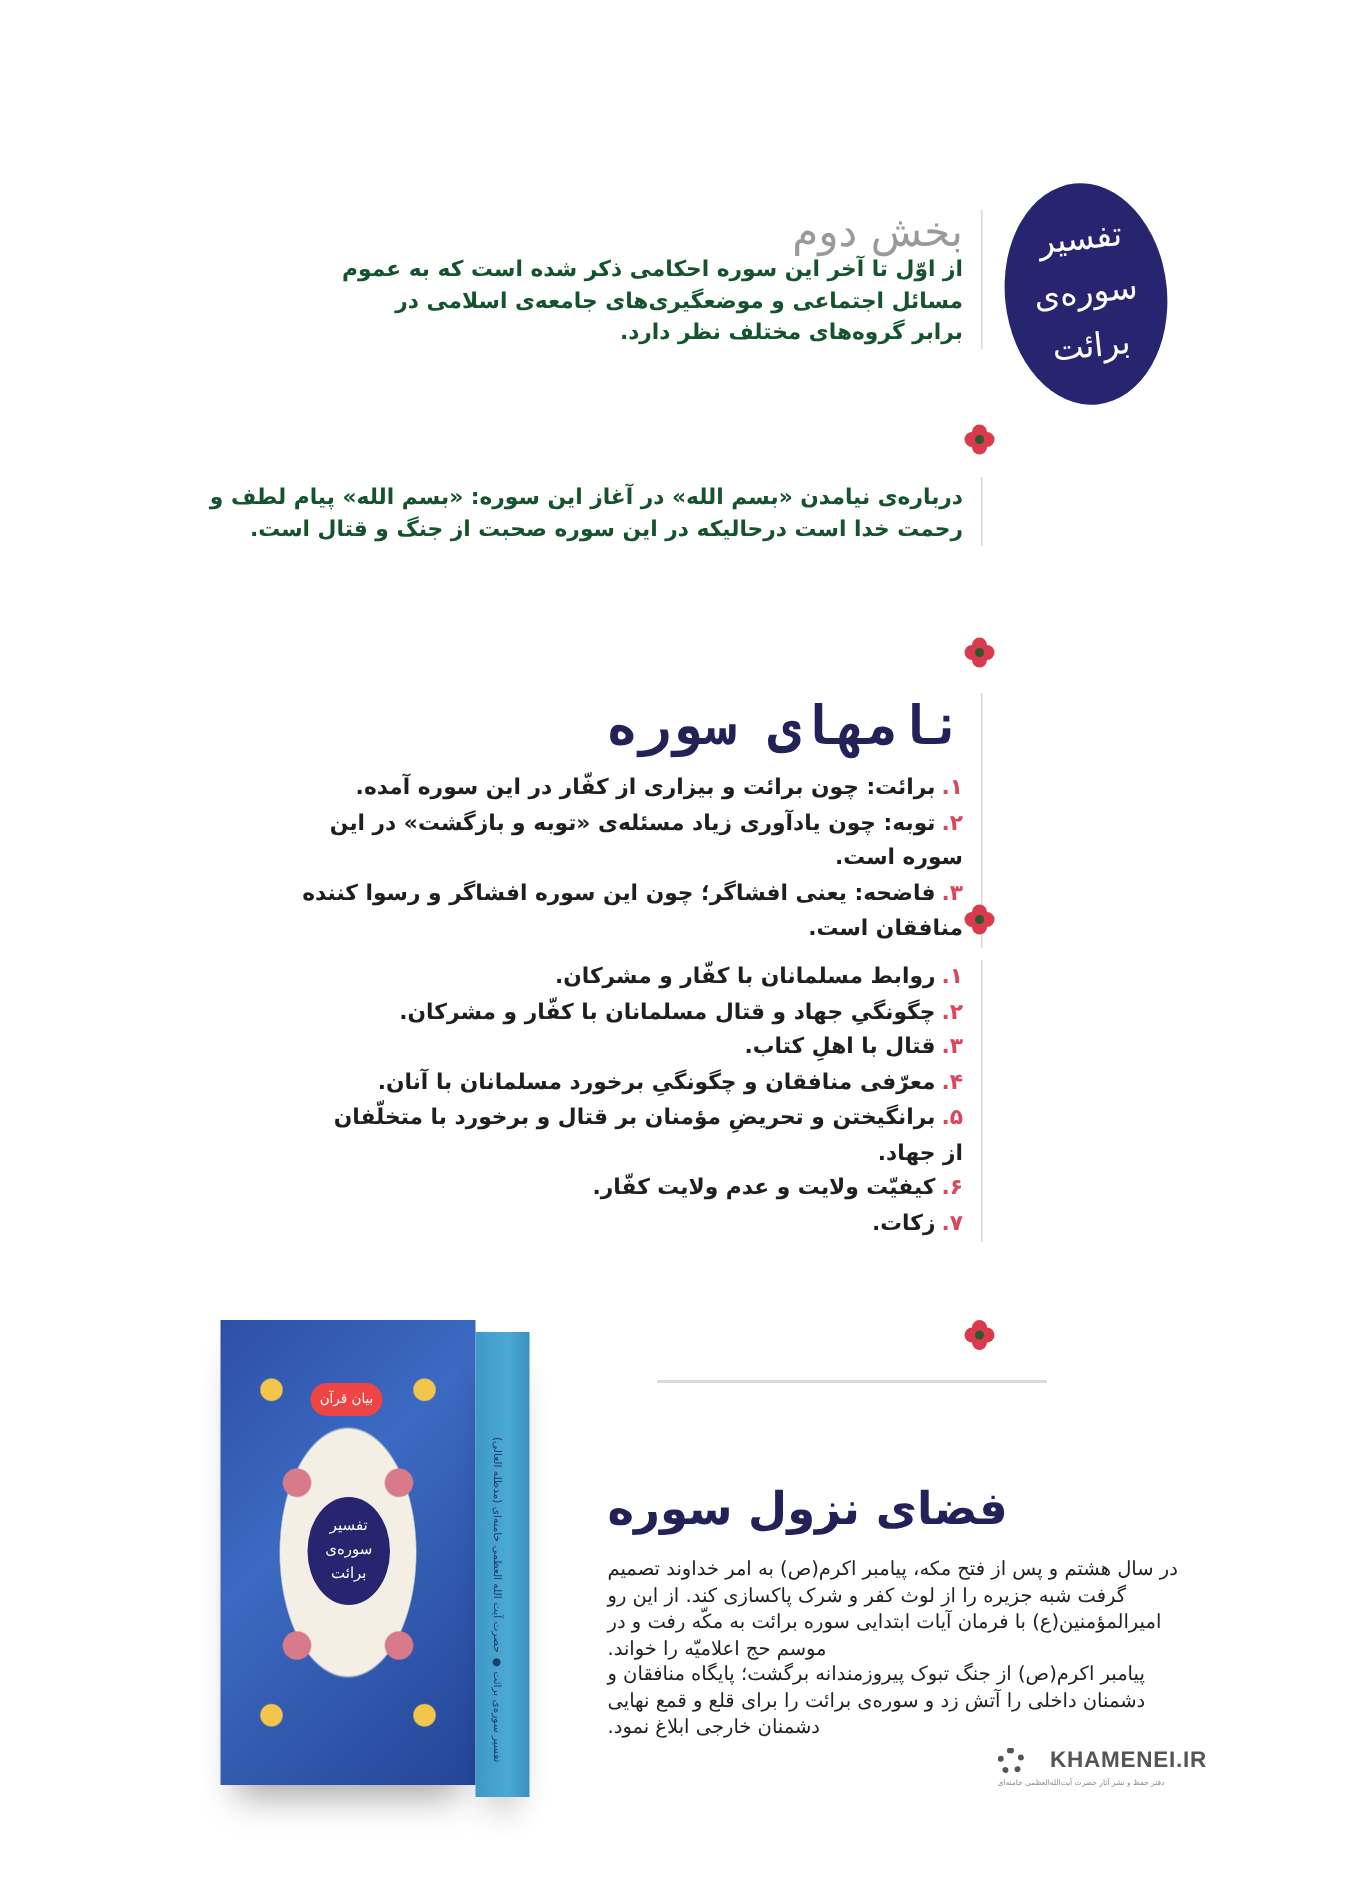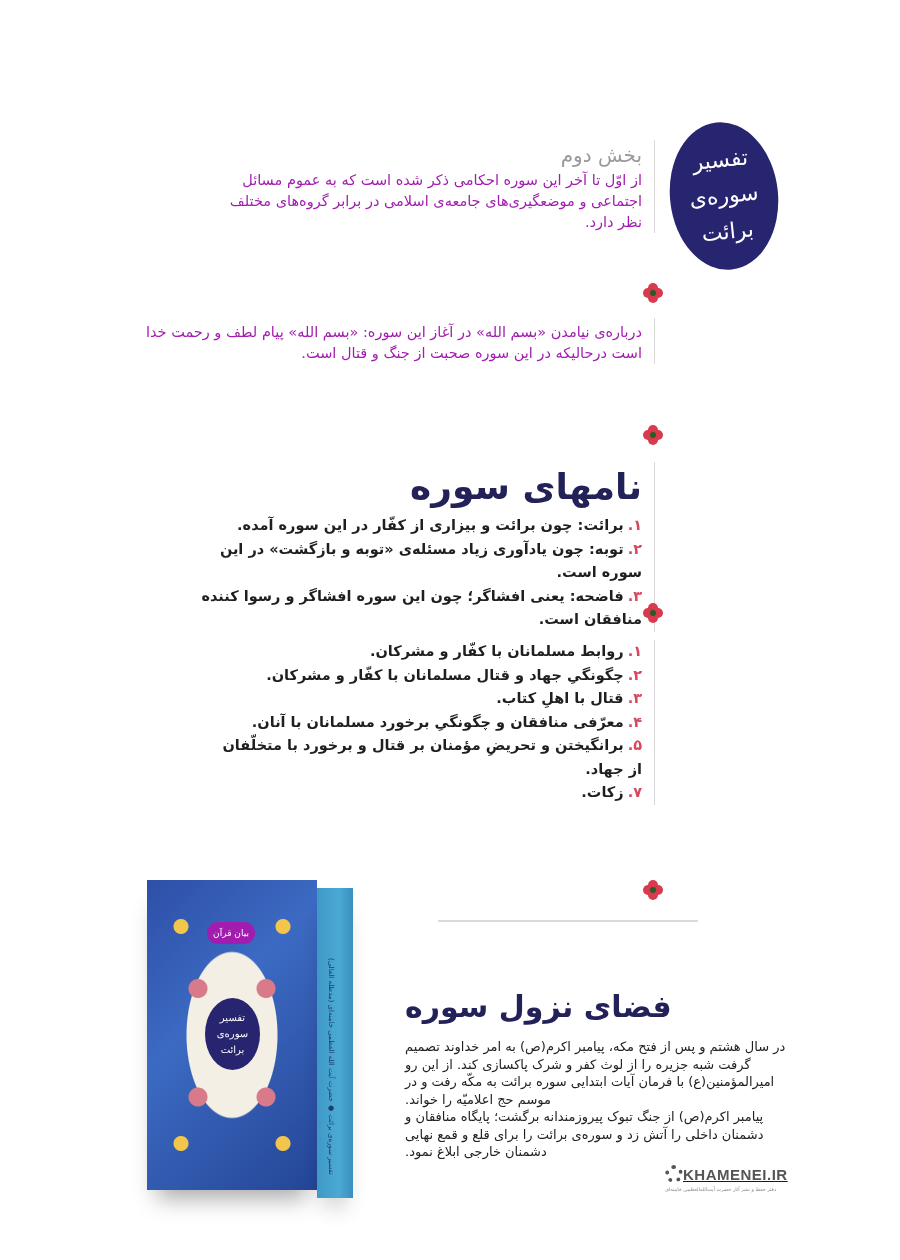--- a/index.html
+++ b/index.html
@@ -9,23 +9,23 @@
   .badge {
     position: absolute; left: 670px; top: 122px; width: 108px; height: 148px;
     border-radius: 50%; background: #27256f;
     display: flex; flex-direction: column; align-items: center; justify-content: center;
     color: #fff; font-family: "DejaVu Serif", serif; font-size: 22px; line-height: 36px;
     transform: rotate(-6deg);
   }
   .badge span { display: block; }
 
   .section { position: absolute; right: 245px; text-align: right; padding-right: 12px; border-right: 1.5px solid #d8d8d8; }
-  .kicker { font-size: 20px; color: #9a9a9a; line-height: 30px; font-weight: normal; text-align: right; }
+  .kicker { font-size: 28px; color: #9a9a9a; line-height: 30px; font-weight: normal; text-align: right; }
   .title { font-size: 36px; font-weight: bold; color: #232258; line-height: 50px; }
-  .body-text { font-size: 14.5px; line-height: 21px; color: #a21caf; font-weight: normal; }
+  .body-text { font-size: 14.5px; line-height: 21px; color: #14532d; font-weight: bold; }
   ol.list { list-style: none; }
   ol.list li { font-size: 14.5px; line-height: 23.5px; font-weight: bold; color: #1f1f1f; }
   ol.list li .num { color: #d8475c; margin-left: 4px; }
   .topics li { line-height: 26.5px; }
 
   .flower { position: absolute; width: 20px; height: 20px; }
   .flower .p { position: absolute; width: 10px; height: 10px; border-radius: 50%; background: #d93a4e; }
   .flower .c { position: absolute; left: 7px; top: 7px; width: 6px; height: 6px; border-radius: 50%; background: #2a5a2a; }
 
   .divider { position: absolute; left: 438px; top: 920px; width: 260px; height: 1.5px; background: #dadada; }
@@ -49,29 +49,29 @@
       radial-gradient(circle at 70% 70%, #d97a8a 0 9px, transparent 10px),
       radial-gradient(ellipse at 50% 50%, #f3efe4 0 45px, transparent 46px),
       linear-gradient(135deg, #2e4fa8, #3c6ac2 40%, #244596);
     box-shadow: 0 18px 22px -10px rgba(0,0,0,0.35);
   }
   .book .oval {
     position: absolute; left: 60px; top: 118px; width: 55px; height: 72px; border-radius: 50%;
     background: #27256f; color: #fff; font-size: 10px; line-height: 16px;
     display: flex; flex-direction: column; align-items: center; justify-content: center; font-family: "DejaVu Serif", serif;
   }
-  .book .top-label { position: absolute; left: 62px; top: 42px; width: 48px; height: 22px; border-radius: 11px; background: #a21caf; color:#fff; font-size: 9px; text-align:center; line-height: 22px; }
+  .book .top-label { position: absolute; left: 62px; top: 42px; width: 48px; height: 22px; border-radius: 11px; background: #ef4444; color:#fff; font-size: 9px; text-align:center; line-height: 22px; }
   .book .spine {
     position: absolute; left: 172px; top: 8px; width: 36px; height: 310px;
     background: linear-gradient(90deg, #3f98c6, #4aaad4 60%, #3a8fbd);
     box-shadow: 0 18px 22px -10px rgba(0,0,0,0.3);
   }
   .book .spine-text { position: absolute; left: 10px; top: 70px; writing-mode: vertical-rl; font-size: 7px; color: #1e3d6a; white-space: nowrap; }
 
-  .logo { position: absolute; left: 665px; top: 1165px; display: flex; align-items: center; gap: 0; direction: ltr; text-decoration: underline; }
+  .logo { position: absolute; left: 665px; top: 1165px; display: flex; gap: 17px; direction: ltr; }
   .logo .gear { width: 18px; height: 18px; border-radius: 50%; border: 4px dotted #555; }
   .logo .txt { font-family: "Liberation Sans", sans-serif; font-weight: bold; font-size: 15px; color: #555; letter-spacing: 0.5px; }
   .logo-sub { position: absolute; left: 665px; top: 1186px; width: 130px; font-size: 5px; color: #888; text-align: left; direction: rtl; }
 </style>
 </head>
 <body>
 
 <div class="badge">
   <span>تفسیر</span>
   <span>سوره‌ی</span>
@@ -97,21 +97,21 @@
 
 <div class="flower" style="left:643px; top:425px;">
   <span class="p" style="left:5px;top:0"></span>
     <span class="p" style="left:10px;top:5px"></span>
     <span class="p" style="left:5px;top:10px"></span>
     <span class="p" style="left:0;top:5px"></span>
     <span class="c"></span>
 </div>
 
 <div class="section" style="top:462px; width:460px;">
-  <h2 class="title" style="margin-bottom:2px;">نامهای سوره</h2>
+  <h2 class="title" style="margin-bottom:2px;font-family:Liberation Mono, monospace;">نامهای سوره</h2>
   <ol class="list">
     <li><span class="num">۱.</span><span>برائت: چون برائت و بیزاری از کفّار در این سوره آمده.</span></li>
     <li><span class="num">۲.</span><span>توبه: چون یادآوری زیاد مسئله‌ی «توبه و بازگشت» در این سوره است.</span></li>
     <li><span class="num">۳.</span><span>فاضحه: یعنی افشاگر؛ چون این سوره افشاگر و رسوا کننده منافقان است.</span></li>
   </ol>
 </div>
 
 <div class="flower" style="left:643px; top:603px;">
   <span class="p" style="left:5px;top:0"></span>
     <span class="p" style="left:10px;top:5px"></span>
@@ -120,20 +120,21 @@
     <span class="c"></span>
 </div>
 
 <div class="section" style="top:640px; width:440px;">
   <ol class="list topics">
     <li><span class="num">۱.</span><span>روابط مسلمانان با کفّار و مشرکان.</span></li>
     <li><span class="num">۲.</span><span>چگونگیِ جهاد و قتال مسلمانان با کفّار و مشرکان.</span></li>
     <li><span class="num">۳.</span><span>قتال با اهلِ کتاب.</span></li>
     <li><span class="num">۴.</span><span>معرّفی منافقان و چگونگیِ برخورد مسلمانان با آنان.</span></li>
     <li><span class="num">۵.</span><span>برانگیختن و تحریضِ مؤمنان بر قتال و برخورد با متخلّفان از جهاد.</span></li>
+    <li><span class="num">۶.</span><span>کیفیّت ولایت و عدم ولایت کفّار.</span></li>
     <li><span class="num">۷.</span><span>زکات.</span></li>
   </ol>
 </div>
 
 <div class="flower" style="left:643px; top:880px;">
   <span class="p" style="left:5px;top:0"></span>
     <span class="p" style="left:10px;top:5px"></span>
     <span class="p" style="left:5px;top:10px"></span>
     <span class="p" style="left:0;top:5px"></span>
     <span class="c"></span>

